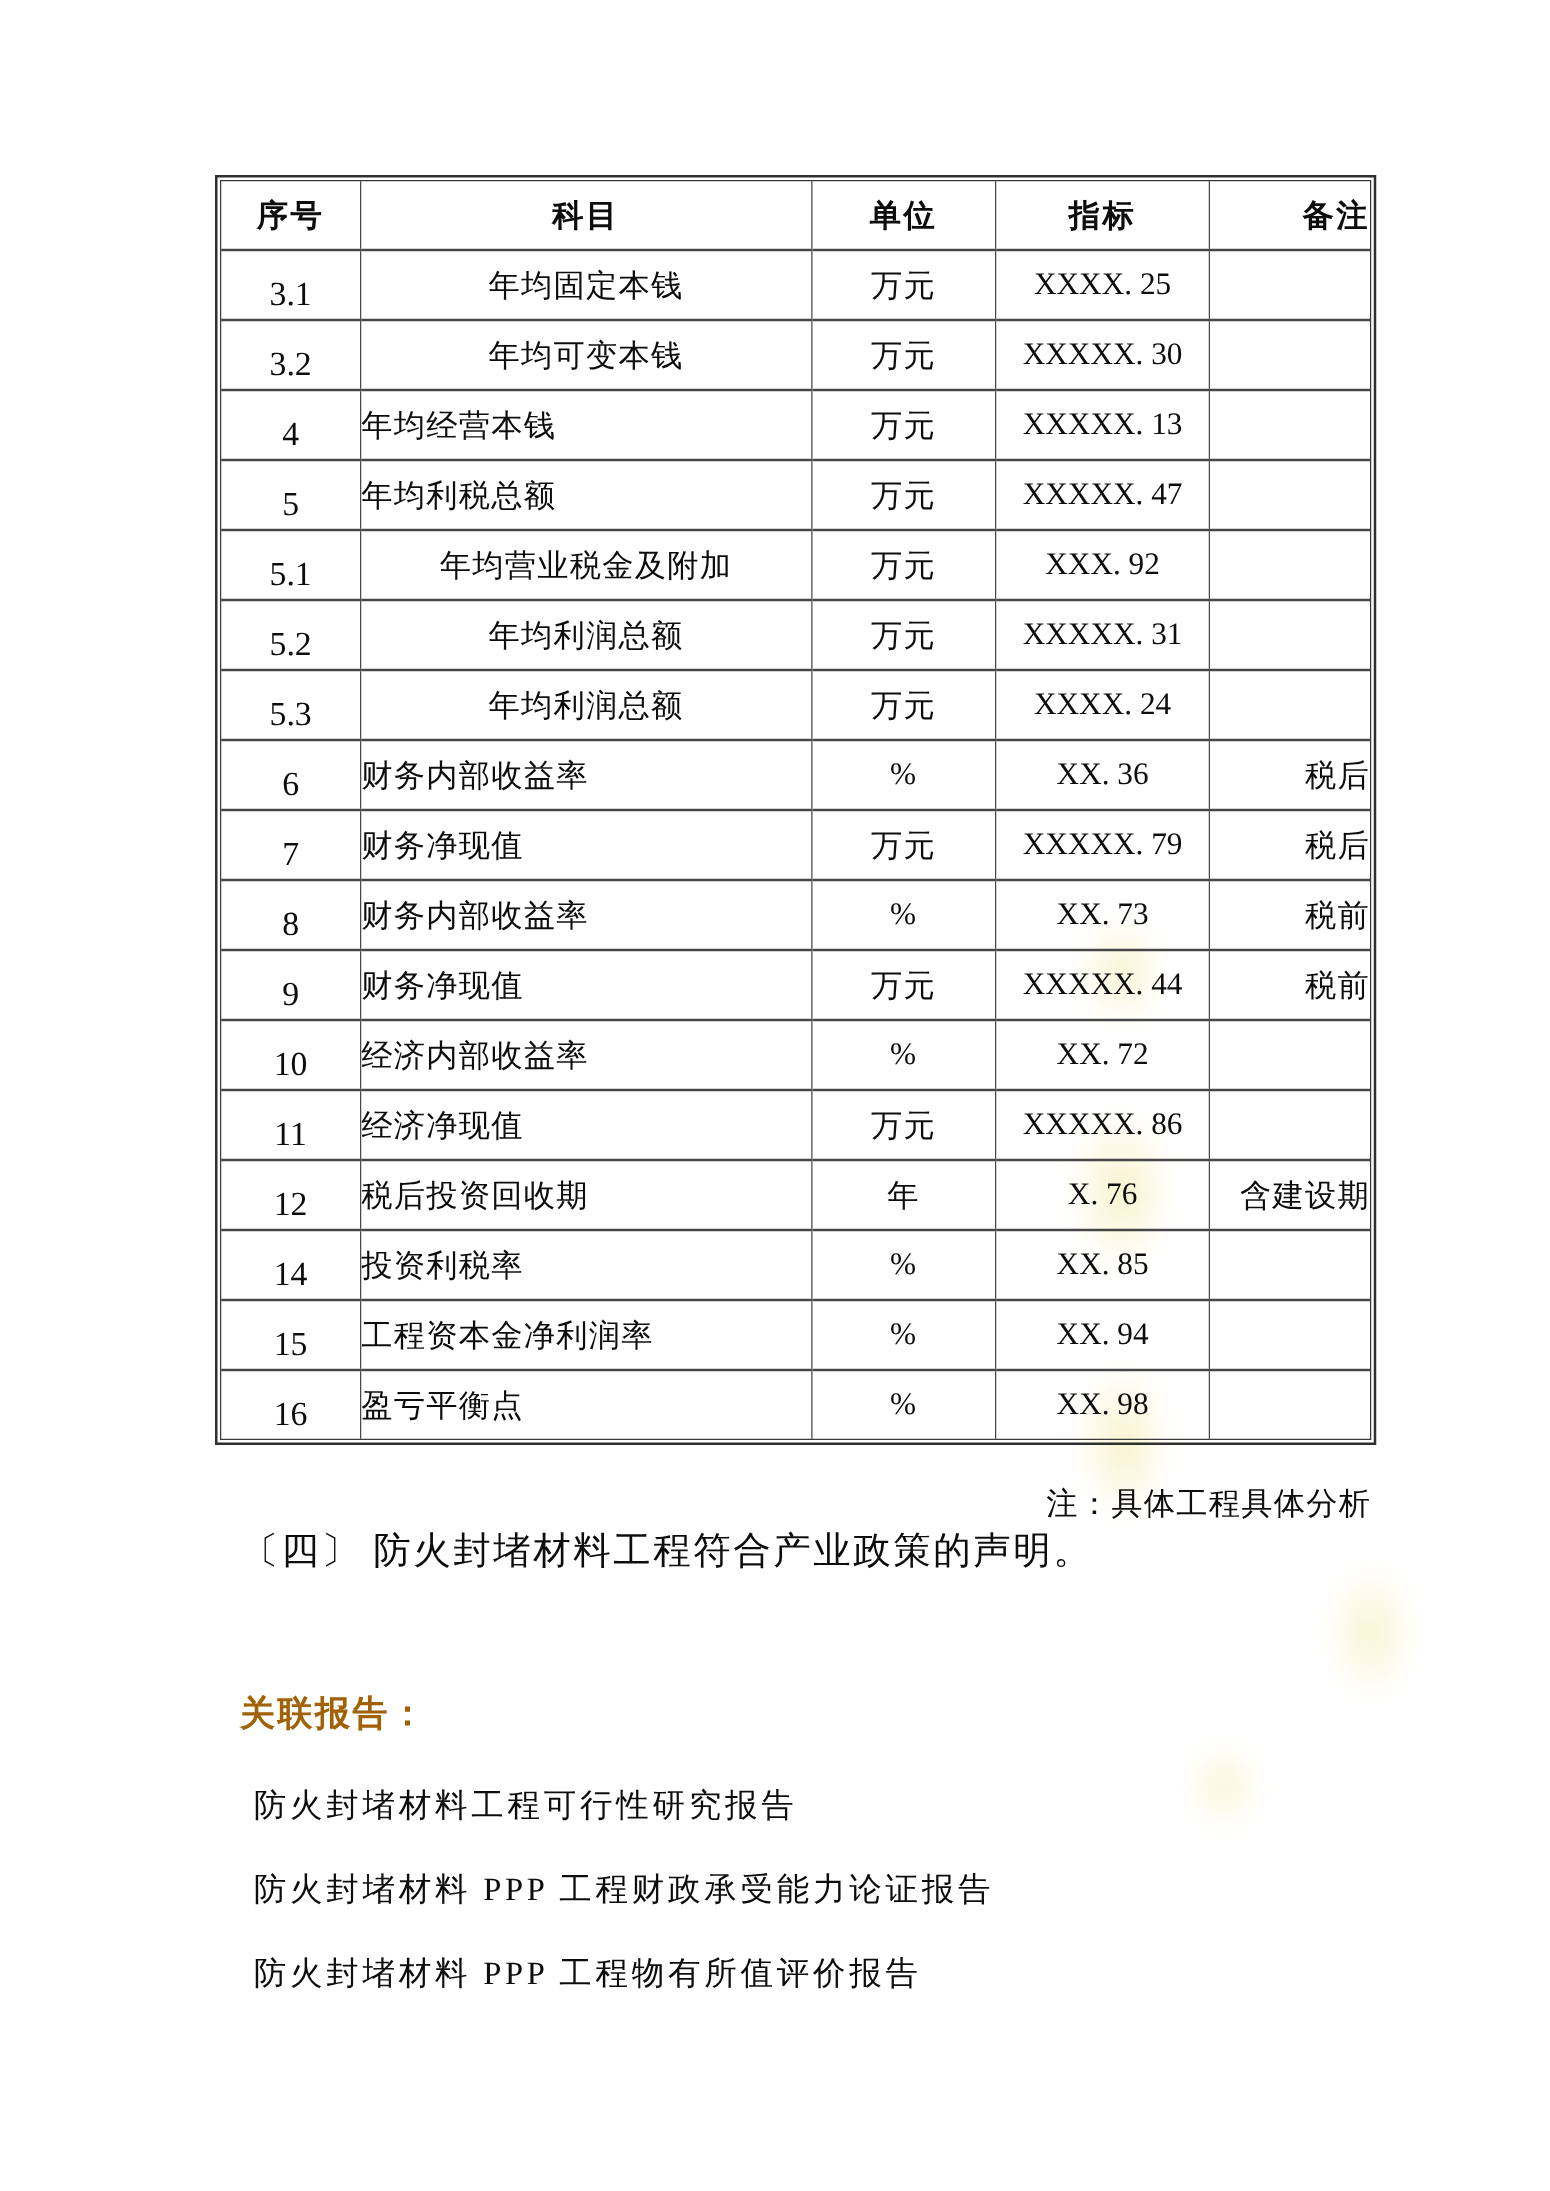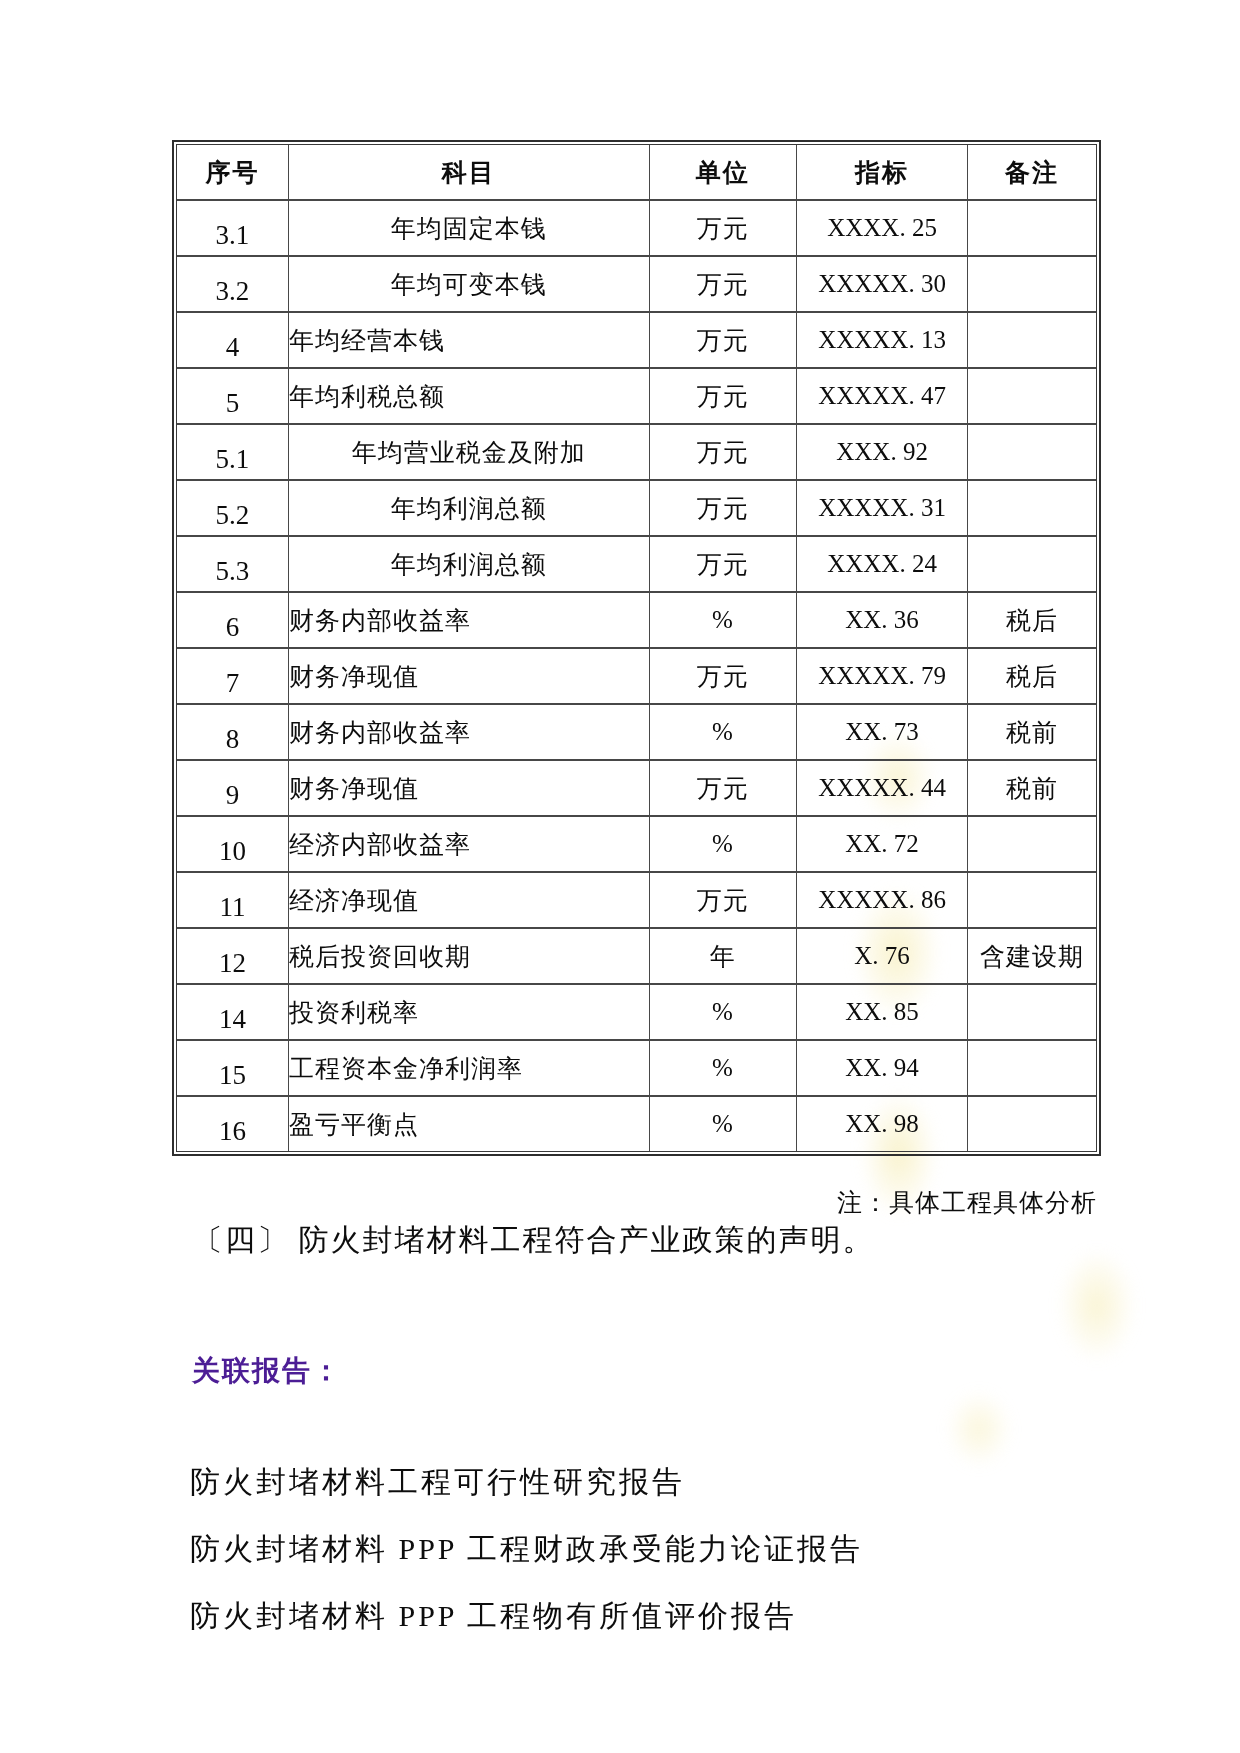--- a/index.html
+++ b/index.html
@@ -42,21 +42,21 @@
     width:100%;
   }
   table.summary th, table.summary td {
     border-right:1px solid #474747;
     border-bottom:2px solid #474747;
     padding:0;
     vertical-align:middle;
     overflow:hidden;
     white-space:nowrap;
   }
-  table.summary th:last-child, table.summary td:last-child { border-right:none; }
+  table.summary th:last-child, table.summary td:last-child { border-right:none;text-align:right; }
   table.summary tr:last-child td { border-bottom:none; }
 
   table.summary th {
     height:54px;
     font-size:25px;
     font-weight:700;
     text-align:center;
     letter-spacing:2px;
   }
   table.summary td { height:54px; font-size:25px; }
@@ -87,24 +87,23 @@
     letter-spacing:2px;
   }
   .reports-heading {
     position:absolute;
     left:192px; top:1352px;
     font-size:28px; font-weight:700;
     letter-spacing:2px;
   }
   .report-line {
     position:absolute;
-    left:190px;
-    font-size:30px;
+    left:203px;
+    font-size:26px;
     letter-spacing:3px;
-    margin-top:35px;
   }
   .r1 { top:1427px; }
   .r2 { top:1494px; }
   .r3 { top:1561px; }
 </style>
 </head>
 <body>
 
 <div class="stain s1"></div>
 <div class="stain s2"></div>
@@ -255,18 +254,18 @@
             </tr>
           </tbody>
       </table>
     </div>
   </div>
 
   <div class="table-note">注：具体工程具体分析</div>
 
   <div class="section-line">〔四〕 防火封堵材料工程符合产业政策的声明。</div>
 
-  <div class="reports-heading" style="color: #4c1d95;">关联报告：</div>
+  <div class="reports-heading" style="color: #a16207;">关联报告：</div>
   <div class="report-line r1">防火封堵材料工程可行性研究报告</div>
   <div class="report-line r2">防火封堵材料 PPP 工程财政承受能力论证报告</div>
   <div class="report-line r3">防火封堵材料 PPP 工程物有所值评价报告</div>
 
 </div>
 
 </body></html>

